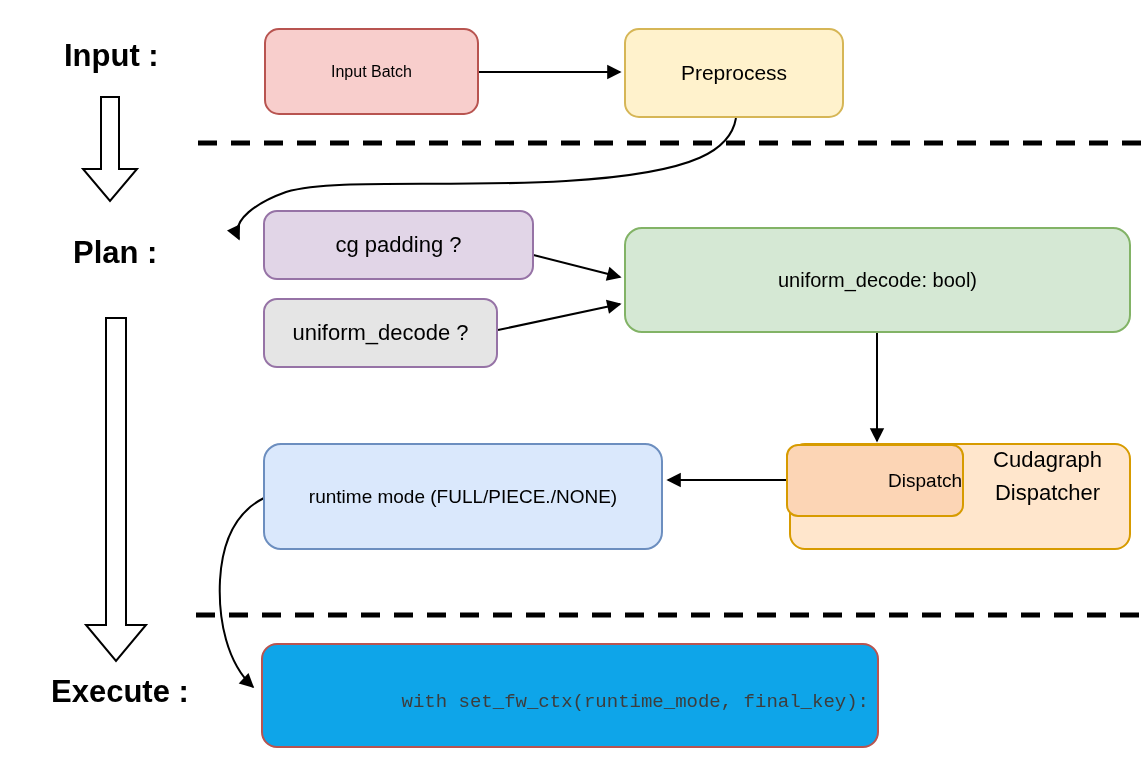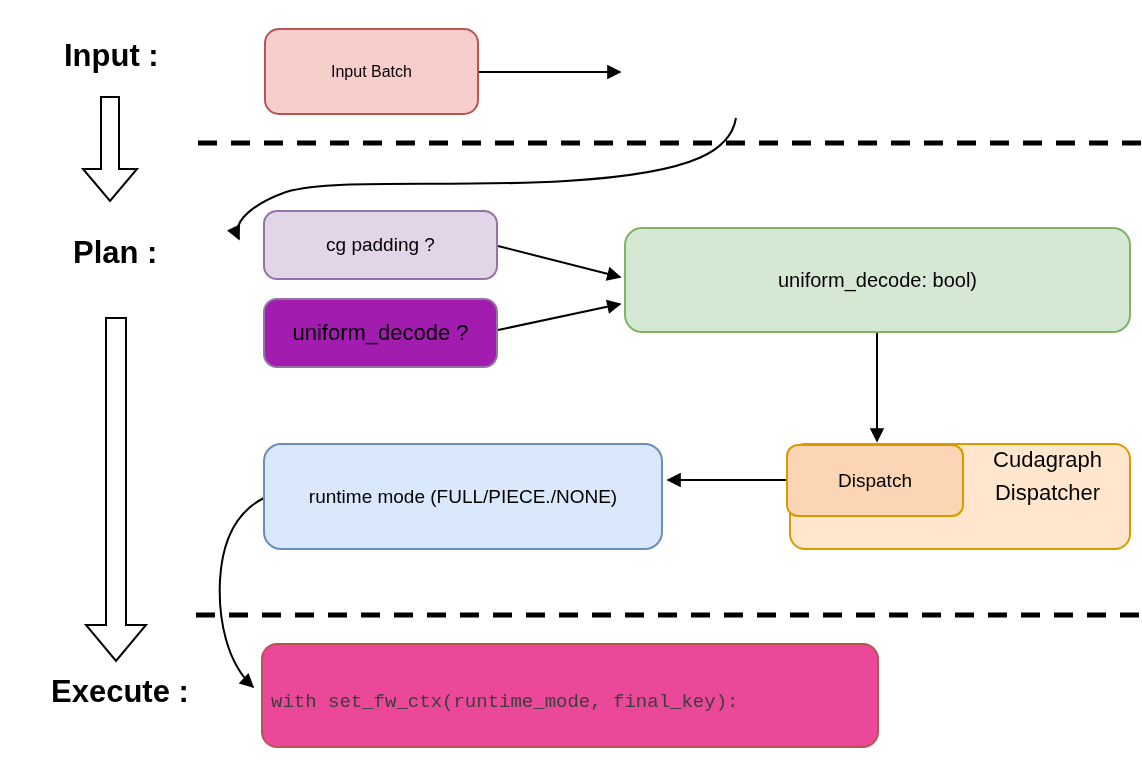--- a/index.html
+++ b/index.html
@@ -15,25 +15,25 @@
   #label-input{left:28px;top:38px;}
   #label-plan{left:37px;top:235px;}
   #label-execute{left:15px;top:674px;}
   .node{
     position:absolute;display:flex;flex-direction:column;align-items:center;justify-content:center;
     border:2px solid #000;box-sizing:border-box;text-align:center;
   }
   .node .ln{display:block;}
   #node-input-batch{left:228px;top:28px;width:215px;height:87px;border-radius:15px;font-size:16px;}
   #node-preprocess{left:588px;top:28px;width:220px;height:90px;border-radius:15px;font-size:21px;}
-  #node-cg-padding{left:227px;top:210px;width:235px;height:70px;border-radius:14px;font-size:19px;}
+  #node-cg-padding{left:227px;top:210px;width:271px;height:70px;border-radius:14px;font-size:22px;}
   #node-uniform-decode{left:227px;top:298px;width:235px;height:70px;border-radius:14px;font-size:22px;}
   #node-init-key{left:588px;top:227px;width:507px;height:106px;border-radius:18px;font-size:20px;line-height:31px;}
   #node-cudagraph-outer{left:753px;top:443px;width:342px;height:107px;border-radius:16px;}
-  #node-dispatch{left:750px;top:444px;width:178px;height:73px;border-radius:12px;font-size:19px;}
+  #node-dispatch{left:750px;top:444px;width:178px;height:73px;border-radius:12px;font-size:19px;align-items:flex-end;}
   #cudagraph-label{
     position:absolute;left:928px;top:443px;width:167px;height:107px;
     display:flex;flex-direction:column;align-items:center;justify-content:flex-start;
     font-size:22px;line-height:33px;text-align:center;
   }
   #node-runtime-mode{left:227px;top:443px;width:400px;height:107px;border-radius:18px;font-size:19px;line-height:30px;}
   #node-execute-code{
     left:225px;top:643px;width:618px;height:105px;border-radius:16px;
     font-family:"Liberation Mono","DejaVu Sans Mono",monospace;font-size:19px;line-height:31px;
     align-items:flex-start;text-align:left;padding:14px 8px 0 8px;justify-content:center;
@@ -68,26 +68,29 @@
   </svg>
 
   <div class="section-label" id="label-input">Input :</div>
   <div class="section-label" id="label-plan">Plan :</div>
   <div class="section-label" id="label-execute">Execute :</div>
 
   <div class="node" id="node-input-batch" style="background: rgb(248, 206, 204); border-color: rgb(184, 84, 80);">
     <span class="ln">Input Batch</span>
   </div>
 
+  <div class="node" id="node-preprocess" style="background: rgb(255, 242, 204); border-color: rgb(214, 182, 86);">
+    <span class="ln">Preprocess</span>
+  </div>
 
   <div class="node" id="node-cg-padding" style="background: rgb(225, 213, 231); border-color: rgb(150, 115, 166);">
     <span class="ln">cg padding ?</span>
   </div>
 
-  <div class="node" id="node-uniform-decode" style="background: #a21caf; border-color: rgb(150, 115, 166);">
+  <div class="node" id="node-uniform-decode" style="background: #e5e5e5; border-color: rgb(150, 115, 166);">
     <span class="ln">uniform_decode ?</span>
   </div>
 
   <div class="node" id="node-init-key" style="background: rgb(213, 232, 212); border-color: rgb(130, 179, 102);">
     <span class="ln">uniform_decode: bool)</span>
   </div>
 
   <div class="node" id="node-cudagraph-outer" style="background: rgb(255, 230, 204); border-color: rgb(215, 155, 0);"></div>
 
   <div class="node" id="node-dispatch" style="background: rgb(252, 213, 181); border-color: rgb(215, 155, 0);">
@@ -96,17 +99,17 @@
 
   <div id="cudagraph-label">
     <span class="ln">Cudagraph</span>
     <span class="ln">Dispatcher</span>
   </div>
 
   <div class="node" id="node-runtime-mode" style="background: rgb(218, 232, 252); border-color: rgb(108, 142, 191);">
     <span class="ln">runtime mode (FULL/PIECE./NONE)</span>
   </div>
 
-  <div class="node" id="node-execute-code" style="background: #ec4899; border-color: rgb(184, 84, 80); color: rgb(61, 61, 61);">
+  <div class="node" id="node-execute-code" style="background: #0ea5e9; border-color: rgb(184, 84, 80); color: rgb(61, 61, 61); align-items: flex-end;">
     <span class="ln">with set_fw_ctx(runtime_mode, final_key):</span>
   </div>
 
 </div>
 
 </body></html>

